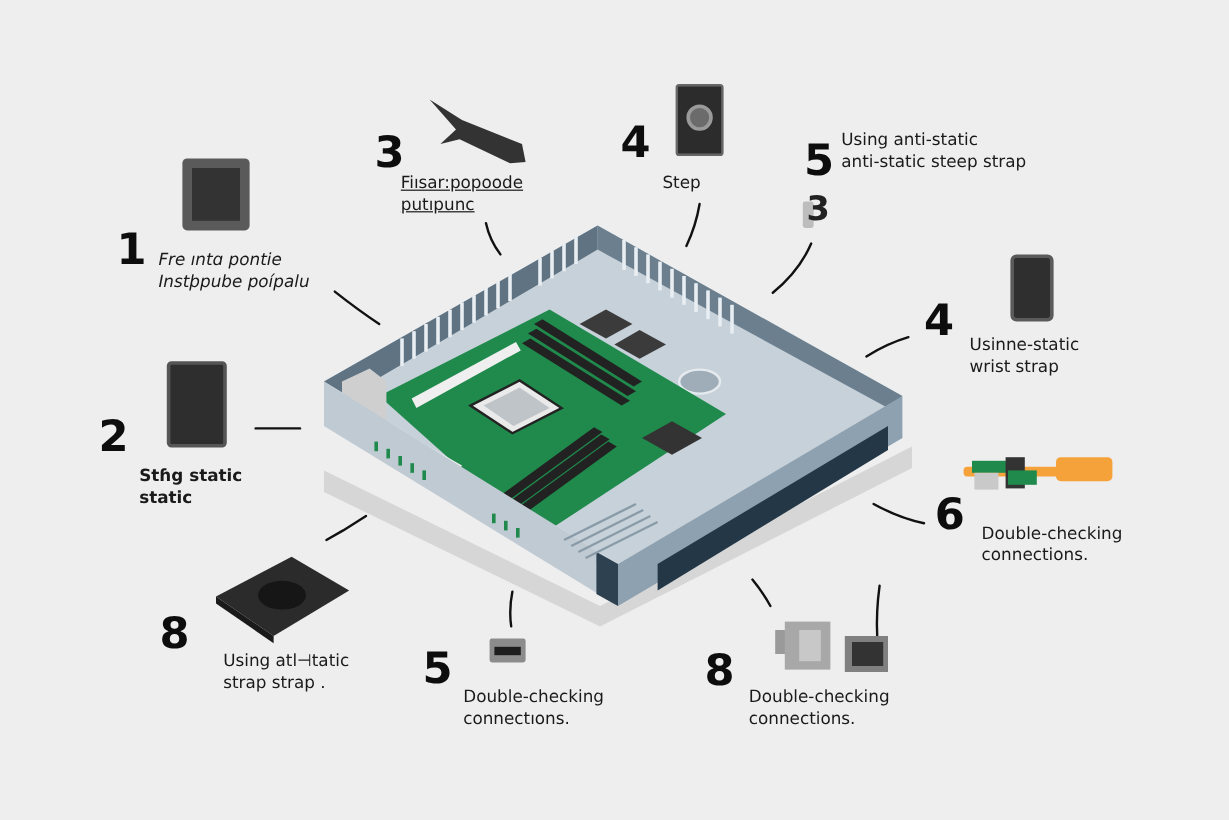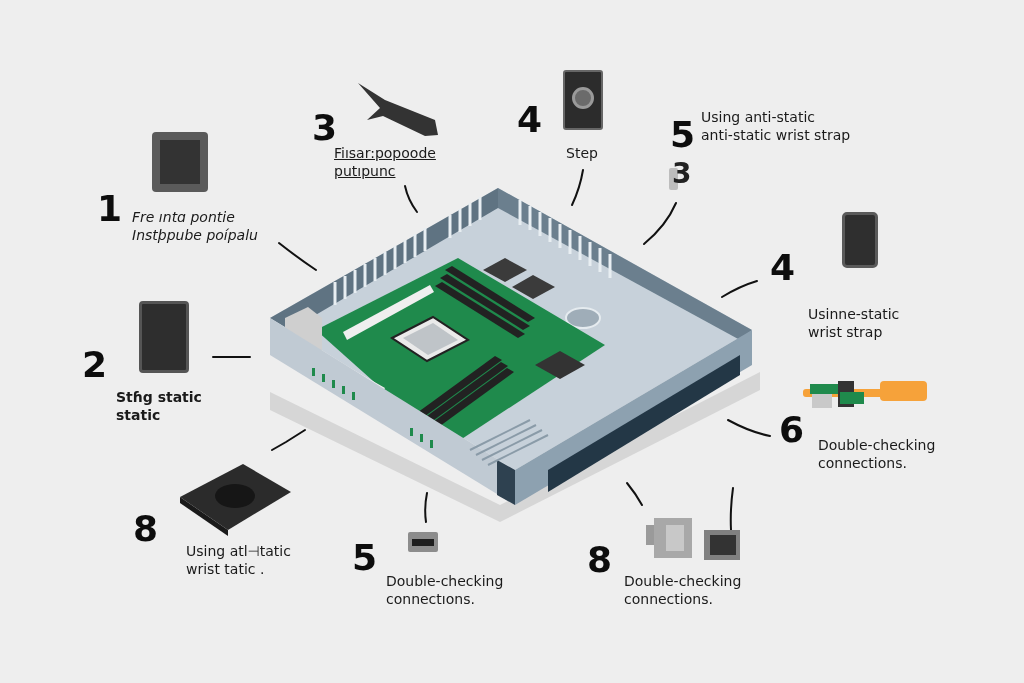--- a/index.html
+++ b/index.html
@@ -162,47 +162,47 @@
     <span>static</span>
 </div>
 
 <div class="num" style="left:312px;top:110px;">3</div>
 <div class="lbl" style="left:334px;top:144px;text-decoration:underline;">
   <span>Fiısar:popoode</span>
     <span>putıpunc</span>
 </div>
 
 <div class="num" style="left:517px;top:102px;">4</div>
-<div class="lbl" style="left:566px;top:144px;">
+<div class="lbl" style="left:552px;top:144px;">
   <span>Step</span>
 </div>
 
 <div class="num" style="left:670px;top:117px;">5</div>
 <div class="num" style="left:672px;top:160px;font-size:28px;color:#222;">3</div>
 <div class="lbl" style="left:701px;top:108px;">
   <span>Using anti-static</span>
-    <span>anti-static wrist strap</span>
+    <span>anti-static steep strap</span>
 </div>
 
 <div class="num" style="left:770px;top:250px;">4</div>
-<div class="lbl" style="left:808px;top:279px;margin-top:26px;">
+<div class="lbl" style="left:808px;top:279px;">
   <span>Usinne-static</span>
     <span>wrist strap</span>
 </div>
 
 <div class="num" style="left:779px;top:412px;">6</div>
 <div class="lbl" style="left:818px;top:436px;">
   <span>Double-checking</span>
     <span>connections.</span>
 </div>
 
 <div class="num" style="left:133px;top:511px;">8</div>
 <div class="lbl" style="left:172px;top:542px;margin-left:14px;">
   <span>Using atl⊣tatic</span>
-    <span>wrist tatic .</span>
+    <span>strap strap .</span>
 </div>
 
 <div class="num" style="left:352px;top:540px;">5</div>
 <div class="lbl" style="left:386px;top:572px;">
   <span>Double-checking</span>
     <span>connectıons.</span>
 </div>
 
 <div class="num" style="left:587px;top:542px;">8</div>
 <div class="lbl" style="left:624px;top:572px;">

